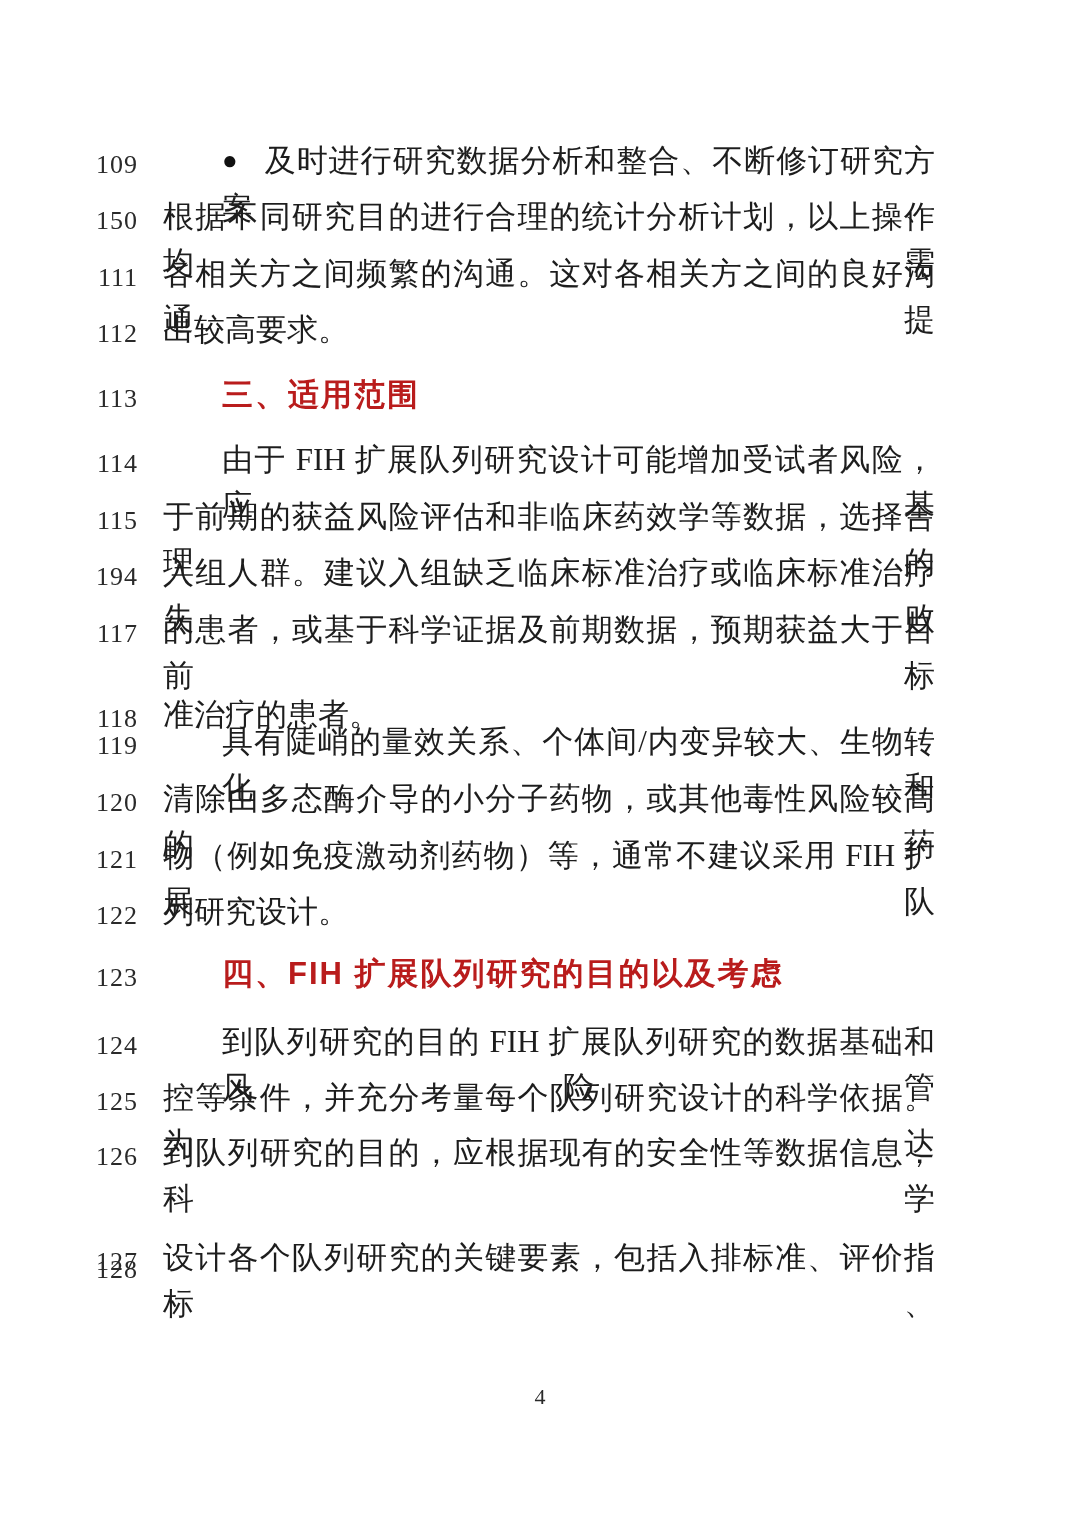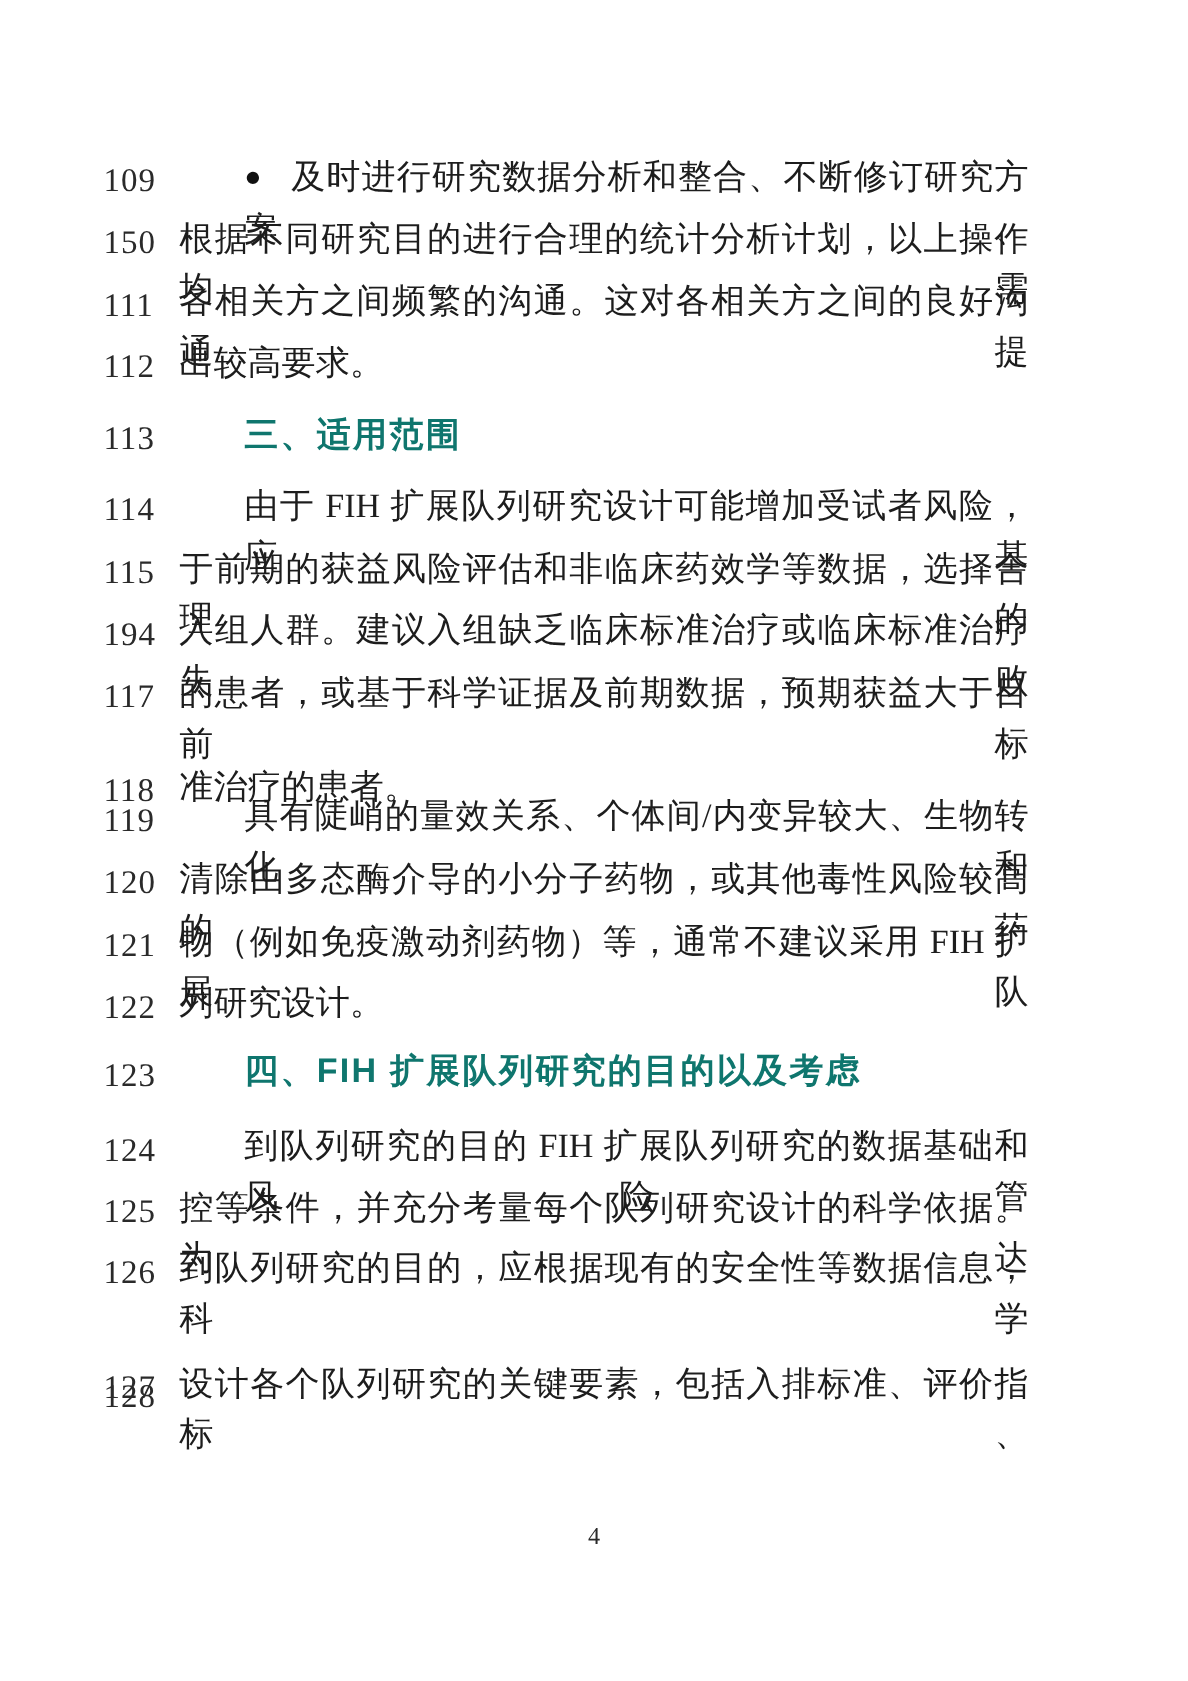--- a/index.html
+++ b/index.html
@@ -20,21 +20,21 @@
     left: 0;
     width: 1080px;
     height: 46px;
   }
   .num {
     position: absolute;
     left: 94px;
     top: 12px;
     width: 44px;
     text-align: right;
-    font-size: 30px;
+    font-size: 26px;
     line-height: 30px;
     color: #2a2a2a;
     letter-spacing: 1px;
     font-family: "Liberation Serif", "DejaVu Serif", serif;
   }
   .text {
     position: absolute;
     left: 163px;
     top: 0;
     width: 772px;
@@ -49,21 +49,21 @@
     text-align: justify;
     text-align-last: justify;
   }
   .text.indent {
     padding-left: 59px;
   }
   .text.heading {
     font-family: "Liberation Sans", "DejaVu Sans", sans-serif;
     font-weight: bold;
     letter-spacing: 2px;
-    color: #0f766e;
+    color: #b91c1c;
   }
   .bullet {
     display: inline-block;
     margin-right: 26px;
     font-size: 26px;
     transform: translateY(-2px);
     color: #111111;
   }
   .page-number {
     position: absolute;

